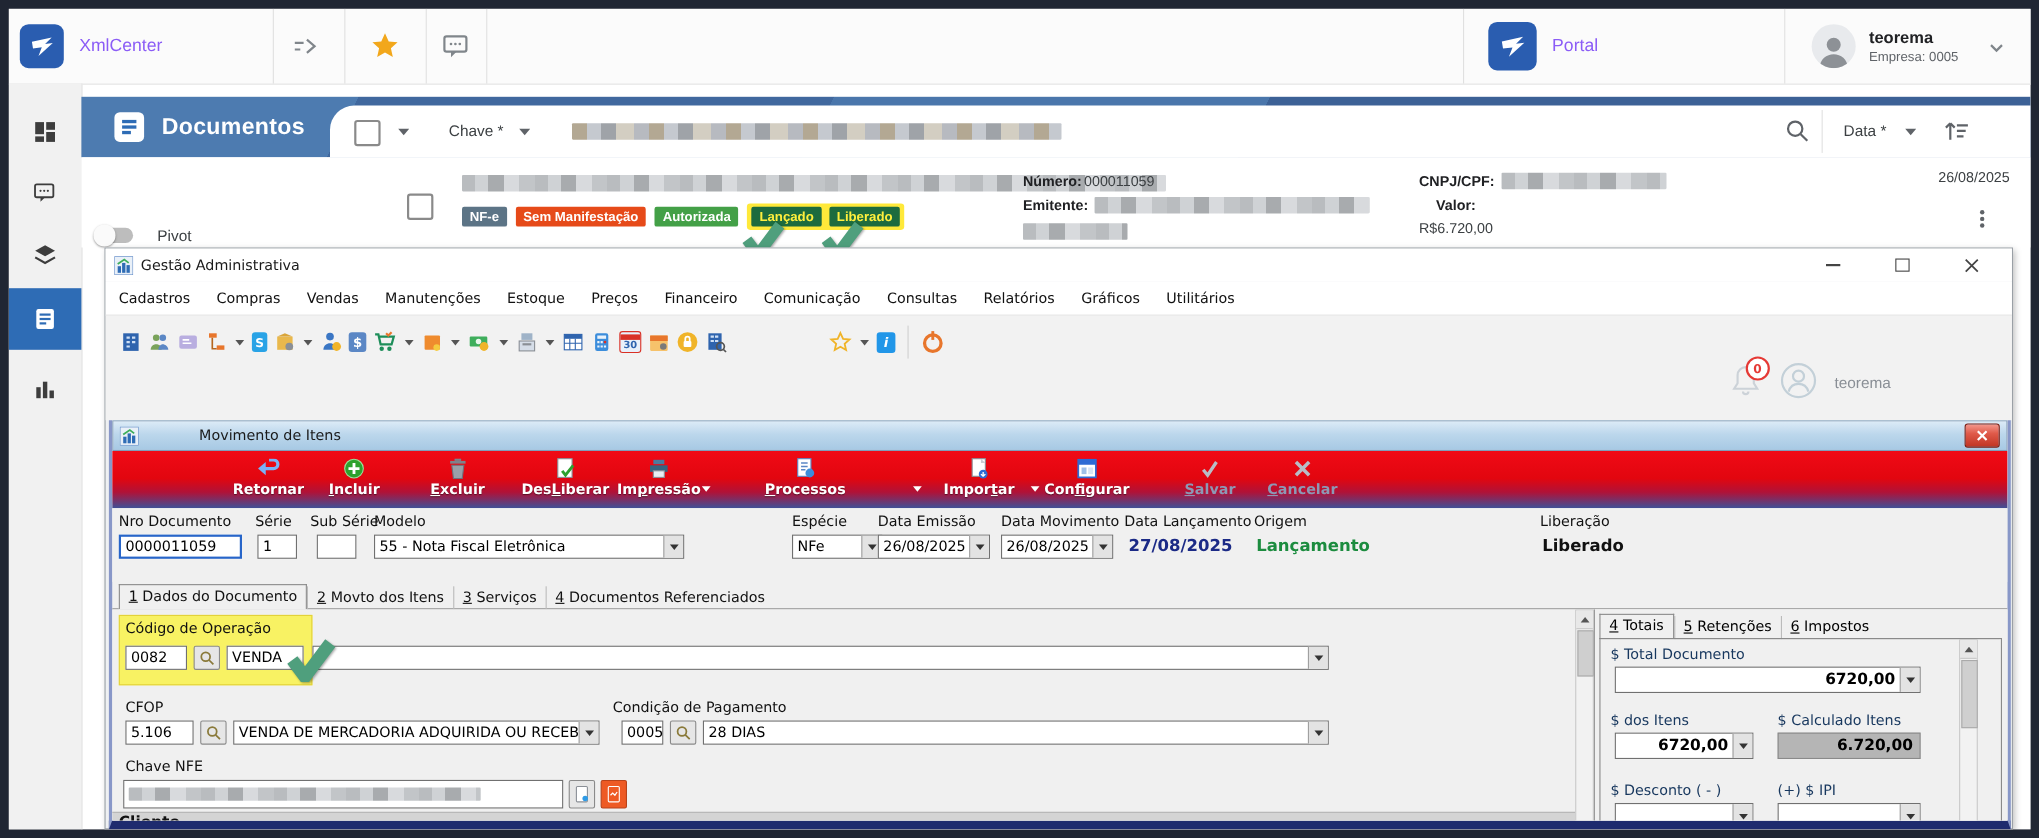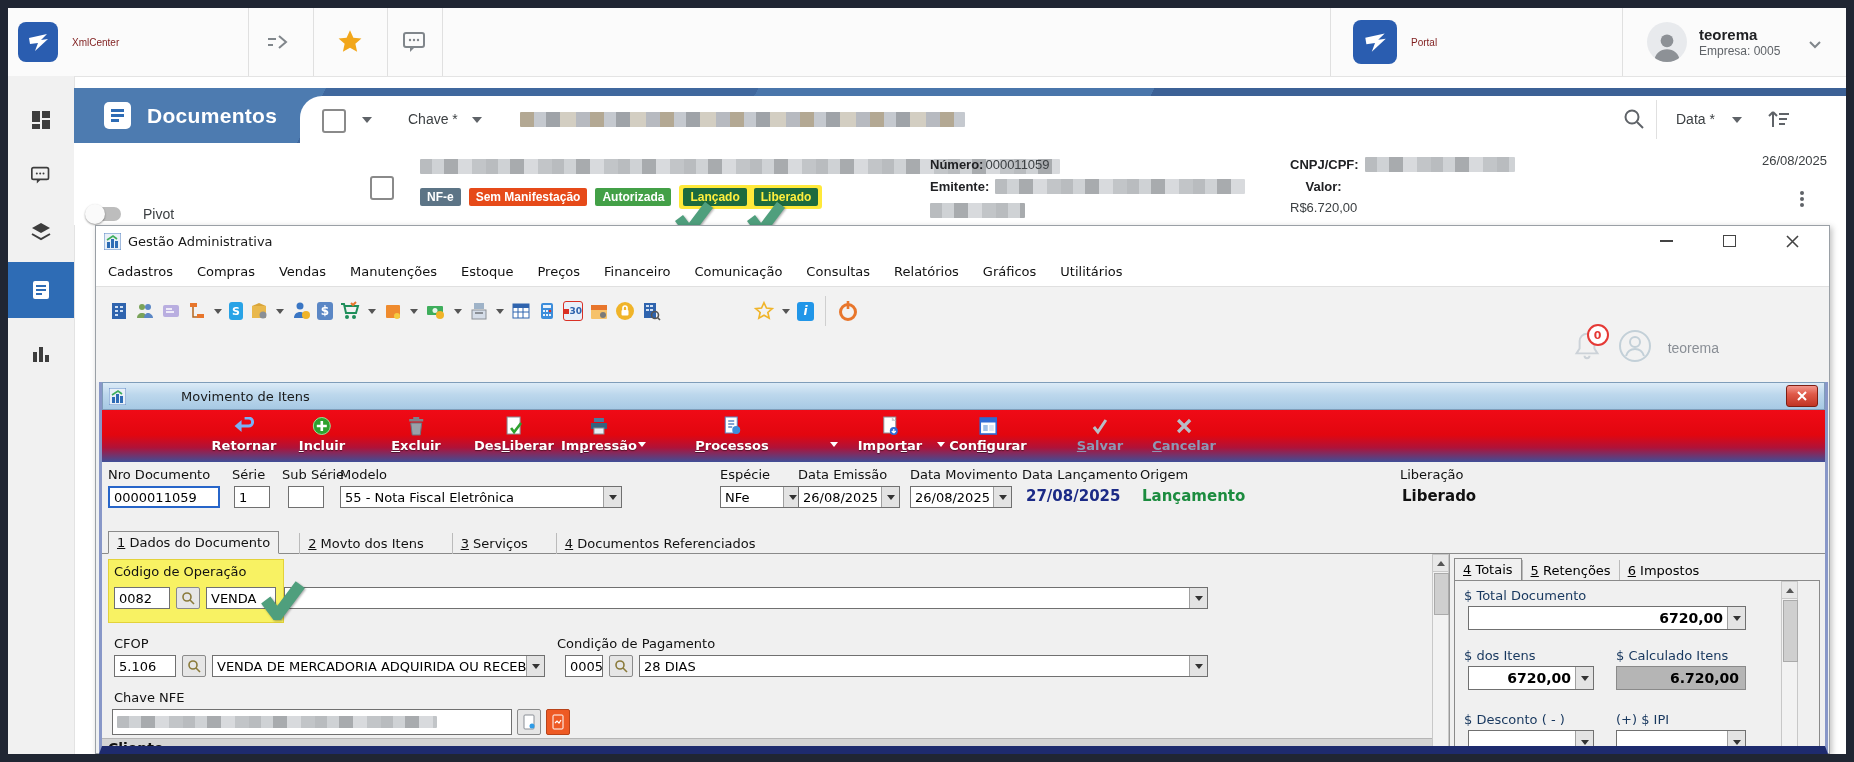--- a/index.html
+++ b/index.html
@@ -5,21 +5,21 @@
   html,body{margin:0;padding:0;background:#555;}
   #app{position:relative;width:1854px;height:762px;background:#202633;box-sizing:border-box;
        font-family:"Liberation Sans",sans-serif;overflow:hidden;}
   #wrap{position:absolute;left:8px;top:8px;width:1838px;height:746px;background:#fff;overflow:hidden;}
   .abs{position:absolute;}
   .flex{display:flex;align-items:center;}
   
   #topbar{left:0;top:0;width:1838px;height:68px;background:#fbfbfb;border-bottom:1px solid #e4e4e4;}
   .vsep{width:1px;background:#e0e0e0;height:68px;top:0;}
   .applogo{width:40px;height:40px;border-radius:8px;background:#2a5db0;display:flex;align-items:center;justify-content:center;}
-  .apptitle{font-size:10px;color:#7f1d1d;}
+  .apptitle{font-size:16px;color:#8b5cf6;}
   .userblock{line-height:1.2;}
   .uname{font-size:15px;font-weight:bold;color:#202124;}
   .ucomp{font-size:12px;color:#5f6368;}
   .avatar{width:40px;height:40px;border-radius:50%;background:#e8eaed;overflow:hidden;display:flex;align-items:flex-end;justify-content:center;}
   
   #sidebar{left:0;top:68px;width:66px;height:678px;background:#f1f1f1;border-right:1px solid #e3e3e3;}
   .sbitem{left:0;width:66px;height:44px;display:flex;align-items:center;justify-content:center;}
   .sbactive{background:#2e6cb5;height:56px;}
   
   #band{left:66px;top:80px;width:1772px;height:55px;
@@ -66,21 +66,21 @@
   .u{text-decoration:underline;}
   #mform{height:67px;position:relative;background:#f0f0f0;}
   .flabel{position:absolute;font-size:13px;color:#111;top:5px;white-space:nowrap;}
   .winput{position:absolute;top:24px;height:22px;background:#fff;border:1px solid #707070;font-size:13px;padding:0 4px;display:flex;align-items:center;box-sizing:border-box;}
   .winput.focus{border:2px solid #2765c9;}
   .combo{position:absolute;top:24px;height:22px;background:#fff;border:1px solid #707070;box-sizing:border-box;display:flex;align-items:stretch;}
   .combo .val{flex:1;font-size:13px;padding:0 4px;display:flex;align-items:center;white-space:nowrap;overflow:hidden;}
   .combo .db{width:17px;background:#e3e3e3;border-left:1px solid #a0a0a0;display:flex;align-items:center;justify-content:center;}
   .combo .db b{width:0;height:0;border-left:4px solid transparent;border-right:4px solid transparent;border-top:5px solid #333;}
   .bigval{position:absolute;top:25px;font-size:15px;font-weight:bold;white-space:nowrap;}
-  #mtabs{height:24px;border-bottom:1px solid #8a8a8a;padding-left:6px;display:flex;align-items:flex-end;font-size:13px;color:#111;gap:20px;}
+  #mtabs{height:24px;border-bottom:1px solid #8a8a8a;padding-left:6px;display:flex;align-items:flex-end;font-size:13px;color:#111;}
   .mtab{padding:3px 8px;margin-bottom:-1px;}
   .mtab.on{border:1px solid #8a8a8a;border-bottom:1px solid #f0f0f0;background:#f0f0f0;font-weight:normal;}
   .mtab.off{border-left:1px solid #bbb;}
   #mbody{position:relative;height:203px;background:#f0f0f0;}
   .magbtn{position:absolute;width:24px;height:22px;background:#e6e6e6;border:1px solid #8a8a8a;border-radius:2px;box-sizing:border-box;display:flex;align-items:center;justify-content:center;}
   .ylabel{font-size:13px;color:#111;}
   .nvlabel{position:absolute;font-size:13px;color:#17375e;white-space:nowrap;}
   .scroll{position:absolute;width:17px;background:#f2f2f2;border:1px solid #c8c8c8;box-sizing:border-box;}
   .sbtn{height:16px;background:#e8e8e8;border-bottom:1px solid #c8c8c8;display:flex;align-items:center;justify-content:center;}
   .sbtn b{width:0;height:0;border-left:4px solid transparent;border-right:4px solid transparent;border-bottom:5px solid #555;}
@@ -418,21 +418,21 @@
             </span>
         <span class="gico">
               <svg width="20" height="20" viewBox="0 0 20 20">
                 <rect x="4" y="2" width="12" height="16" rx="2" fill="#3c8ddb"></rect>
                 <rect x="6" y="4" width="8" height="3" fill="#e9f2fb"></rect>
                 <circle cx="13" cy="10" r="1.2" fill="#d93025"></circle>
                 <path fill="#e9f2fb" d="M6 9h2v2H6zM9 9h2v2H9zM6 13h2v2H6zM9 13h2v2H9zM12 13h2v2h-2z"></path>
               </svg>
             </span>
         <span class="gico">
-              <span class="chip" style="width:18px;height:18px;background:#e8f0fa;border:1px solid #d93025;color:#2f64ae;font-size:9px;flex-direction:row;">
+              <span class="chip" style="width:18px;height:18px;background:#e8f0fa;border:1px solid #d93025;color:#2f64ae;font-size:9px;flex-direction:column;">
                 <span style="display:block;width:100%;height:5px;background:#d93025;"></span>
                 <span>30</span>
               </span>
             </span>
         <span class="gico">
               <svg width="20" height="20" viewBox="0 0 20 20">
                 <rect x="2" y="4" width="16" height="14" rx="1" fill="#f6c26b"></rect>
                 <rect x="2" y="4" width="16" height="5" fill="#e8762c"></rect>
                 <circle cx="14" cy="14" r="3" fill="#7a7a7a"></circle>
               </svg>

